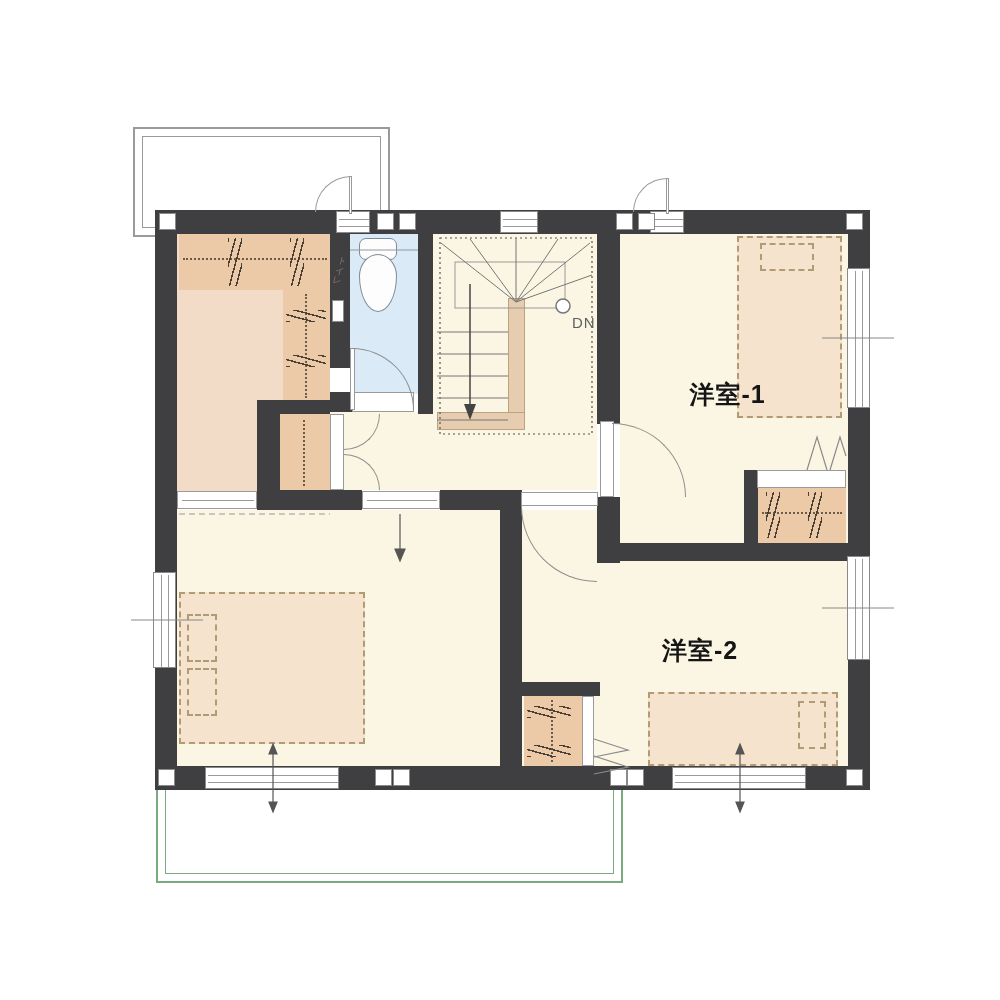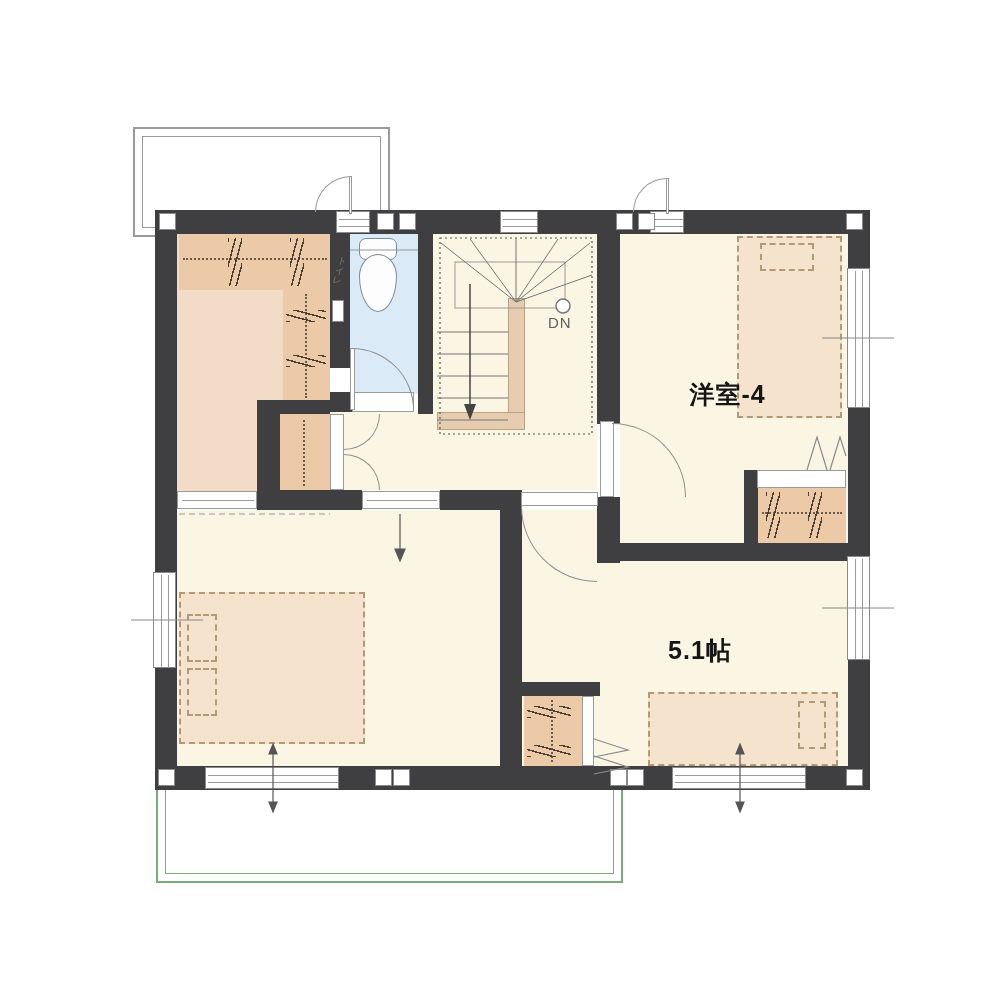--- a/index.html
+++ b/index.html
@@ -18,21 +18,21 @@
   .win .l{position:absolute;background:#9a9a9a;}
   .open{position:absolute;background:#fff;border:1px solid #9a9a9a;z-index:38;box-sizing:border-box;}
   .arc{position:absolute;border:0 solid #8f8f8f;z-index:42;box-sizing:border-box;background:transparent;}
   .dotl{position:absolute;z-index:17;}
   .slashv{position:absolute;z-index:17;background:repeating-linear-gradient(105deg,#4a3f35 0 1.5px,transparent 1.5px 6.5px);}
   .slashh{position:absolute;z-index:17;background:repeating-linear-gradient(15deg,#4a3f35 0 1.5px,transparent 1.5px 6.5px);}
   .fixture{position:absolute;background:#fdfdfd;border:1.5px solid #7d8b97;z-index:44;box-sizing:border-box;}
   .outline{position:absolute;background:transparent;z-index:5;box-sizing:border-box;}
   .room-label{position:absolute;z-index:60;text-align:center;color:#151515;font-weight:600;
               font-size:25px;line-height:1.3;letter-spacing:1px;white-space:nowrap;}
-  .small-label{position:absolute;z-index:60;color:#5f5f5f;font-size:15px;letter-spacing:1px;font-weight:500;}
+  .small-label{position:absolute;z-index:60;color:#5f5f5f;font-size:15px;letter-spacing:1px;font-weight:500;margin-left:24px;}
   .tiny-label{position:absolute;z-index:60;color:#8a7a6a;font-size:9px;writing-mode:vertical-rl;
               transform:rotate(14deg);letter-spacing:0;}
   svg.linework{position:absolute;left:0;top:0;z-index:50;pointer-events:none;}
 </style>
 </head>
 <body>
 
 <div id="canvas">
 
   <div class="outline" style="left:133px;top:127px;width:257px;height:110px;border:2px solid var(--roof-outline,#9a9a9a);"></div>
@@ -227,23 +227,23 @@
       <polygon points="269,802 277,802 273,812"></polygon>
       <line x1="740" y1="750" x2="740" y2="806"></line>
       <polygon points="736,754 744,754 740,744"></polygon>
       <polygon points="736,802 744,802 740,812"></polygon>
       <line x1="400" y1="514" x2="400" y2="552"></line>
       <polygon points="395,549 405,549 400,561"></polygon>
     </g>
   </svg>
 
   <div class="room-label" style="left:640px;top:378px;width:175px;">
-    <div>洋室-4</div>
+    <div>洋室-1</div>
   </div>
   <div class="room-label" style="left:610px;top:634px;width:180px;">
-    <div>5.1帖</div>
+    <div>洋室-2</div>
   </div>
   <div class="room-label" style="left:254px;top:646px;width:180px;">
   </div>
   <div class="small-label" style="left:548px;top:314px;">DN</div>
   <div class="tiny-label" style="left:334px;top:250px;">トイレ</div>
 
 </div>
 
 </body></html>

